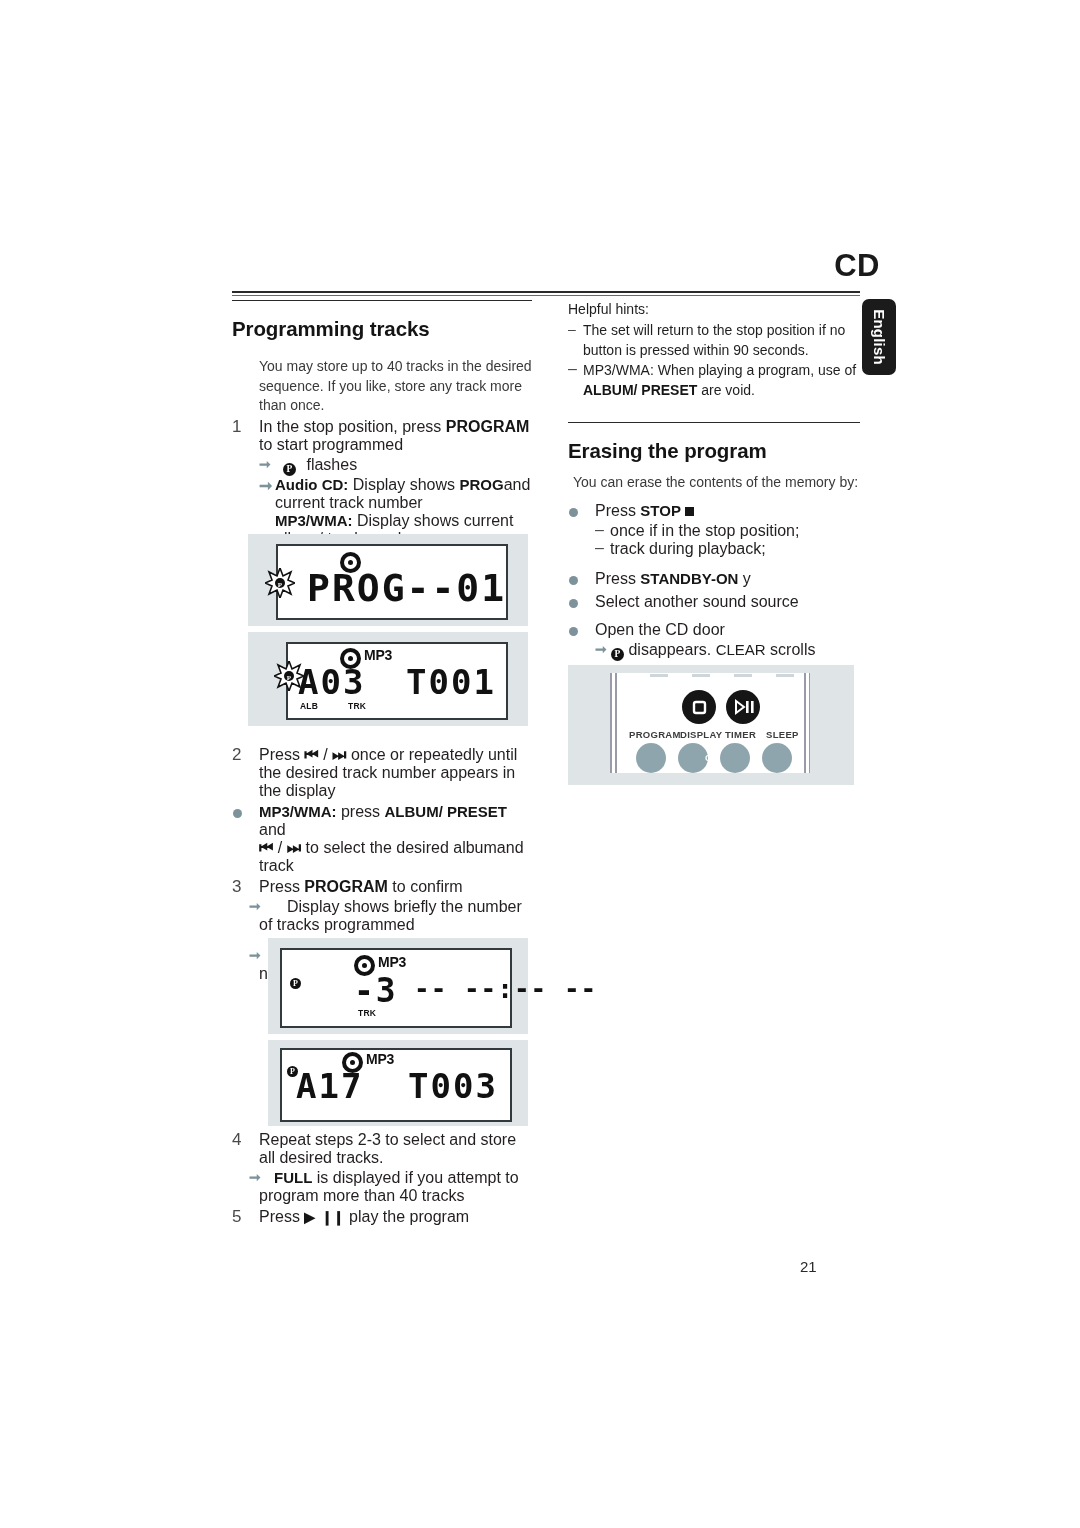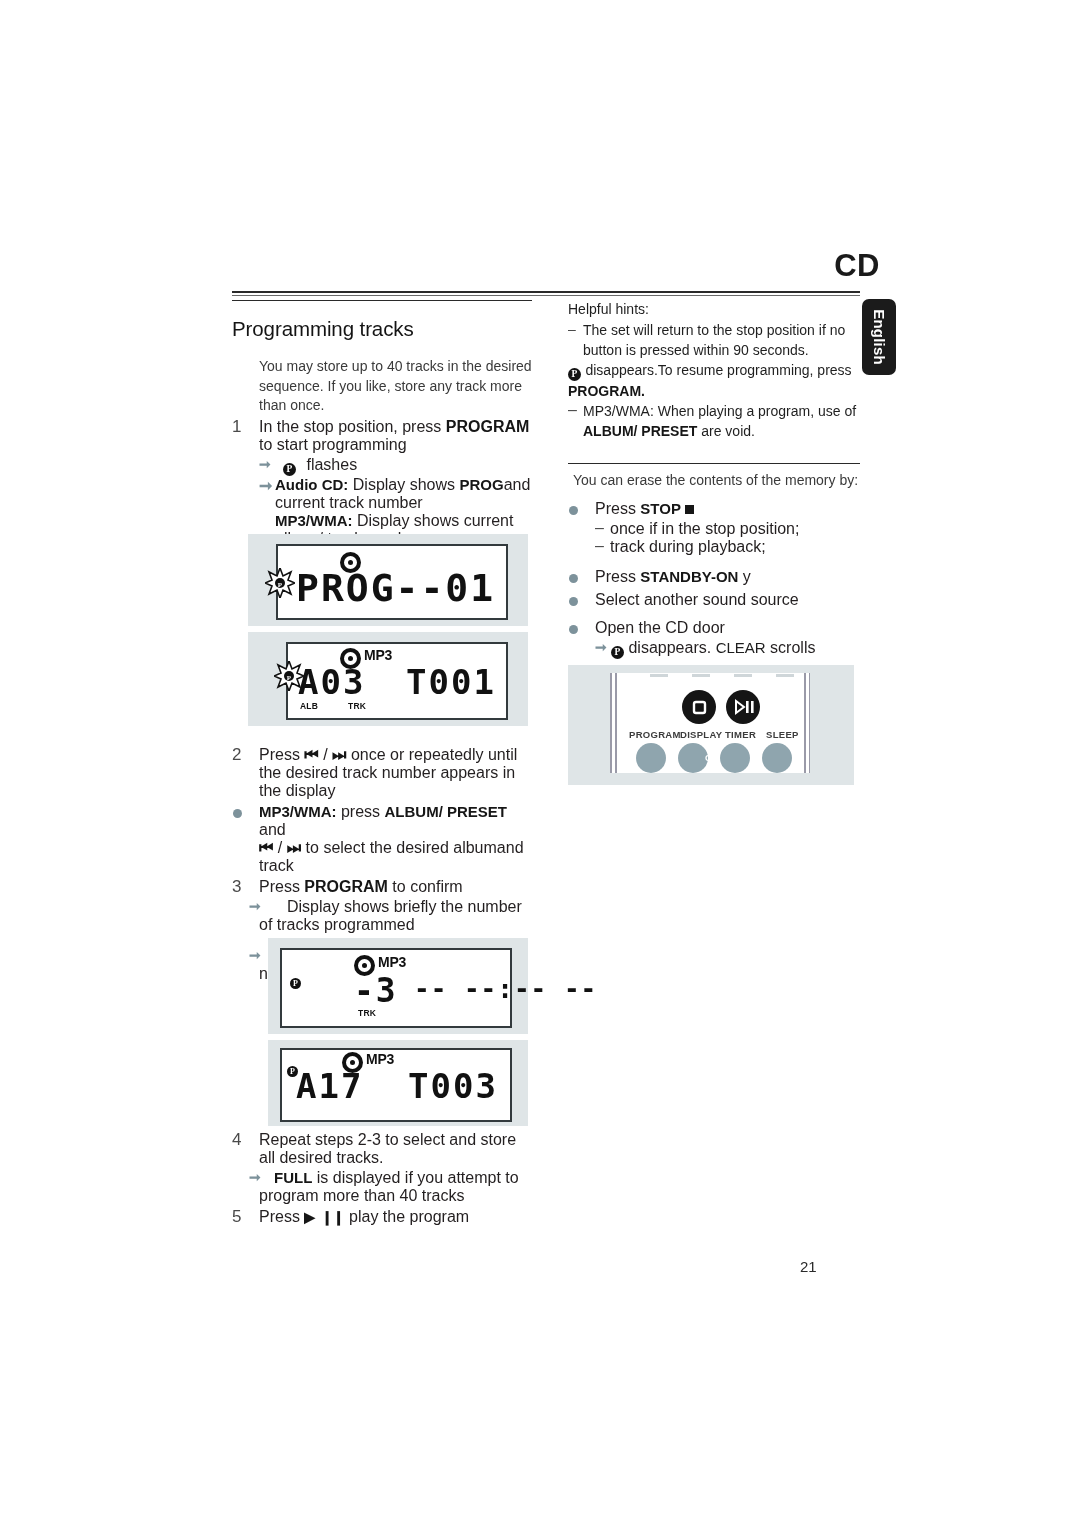--- a/index.html
+++ b/index.html
@@ -71,21 +71,21 @@
   .col-right { position: absolute; left: 568px; top: 300px; width: 292px; }
 
   .sec-rule {
     width: 100%; height: 0;
     border-top: 1.6px solid #2a2a2a;
     margin: 0 0 8px 0;
   }
   h2.sec-title {
     margin: 16px 0 16px 0;
     font-size: 20.5px;
-    font-weight: normal;
+    font-weight: bold;
     color: #141414;
     letter-spacing: -0.1px;
   }
 
   p, li, div.tl { font-size: 14px; line-height: 19.6px; color: #3a3a3a; }
   .b { font-weight: bold; color: #161616; }
   .bigger { font-size: 15px; }
 
   
   .row { position: relative; padding-left: 27px; margin: 0 0 2px 0; }
@@ -235,21 +235,21 @@
 
   <div class="col-left">
 
     <div class="sec-rule"></div>
     <h2 class="sec-title">Programming tracks</h2>
 
     <div class="tl" style="padding-left:27px; margin-bottom:2px;">You may store up to 40 tracks in the desired sequence. If you like, store any track more than once.</div>
 
     <div class="row">
       <span class="num">1</span>
-      <span class="tl">In the stop position, press </span><span class="tl b">PROGRAM</span><span class="tl"> to start programming</span>
+      <span class="tl">In the stop position, press </span><span class="tl b">PROGRAM</span><span class="tl"> to start programmed</span>
     </div>
 
     <div class="sub arrowrow" style="padding-left:43px; position:relative;">
       <span class="arw" style="left:27px;">➞</span>
       <span class="pcirc" style="margin-left:8px;">P</span>
       <span class="tl" style="margin-left:6px;">flashes</span>
     </div>
 
     <div class="sub" style="padding-left:43px; position:relative;">
       <span class="arw" style="position:absolute; left:27px; top:0; color:#7d929b; font-weight:bold;">➞</span>
@@ -259,21 +259,21 @@
 
     <div class="sub" style="padding-left:43px;">
       <span class="tl bigger b">MP3/WMA:</span>
       <span class="tl">Display shows current album/ track number</span>
     </div>
   </div>
 
   <div class="panel" style="left:248px; top:534px; width:280px; height:92px;">
     <div class="lcd" style="left:28px; top:10px; width:228px; height:72px;">
       <div class="cdind" style="left:62px; top:6px;"></div>
-      <div class="seg seg-big" style="left:18px; top:20px;">PROG--01</div>
+      <div class="seg seg-big" style="left:29px; top:20px;">PROG--01</div>
     </div>
 
     <svg class="flash" style="left:17px; top:34px;" viewBox="0 0 30 30">
       <polygon points="15,0 18,8 26,4 23,12 30,15 23,18 26,26 18,22 15,30 12,22 4,26 7,18 0,15 7,12 4,4 12,8" fill="#ffffff" stroke="#111" stroke-width="1.6"></polygon>
       <circle cx="15" cy="15" r="5" fill="#111"></circle>
       <text x="15" y="18.5" font-size="7" fill="#fff" text-anchor="middle" font-family="Liberation Serif, serif" font-weight="bold">P</text>
     </svg>
   </div>
 
   <div class="panel" style="left:248px; top:632px; width:280px; height:94px;">
@@ -359,31 +359,28 @@
 
   <div class="col-right">
 
     <div class="tl" style="font-size:14px; color:#1f1f1f;">Helpful hints:</div>
 
     <div class="dashrow" style="font-size:14px; color:#1f1f1f; line-height:20px;">
       <span class="dsh">–</span>
       <span class="tl" style="font-size:14px; color:#1f1f1f;">The set will return to the stop position if no button is pressed within 90 seconds.</span>
     </div>
 
-    <div style="line-height:20px;">
-      <span class="pcirc">P</span>
-      <span class="tl" style="font-size:14px; color:#1f1f1f;">disappears.</span><span class="tl" style="font-size:14px; color:#1f1f1f;">To resume programming, press </span><span class="tl b" style="font-size:14px;">PROGRAM.</span>
-    </div>
 
     <div class="dashrow" style="line-height:20px;">
       <span class="dsh">–</span>
       <span class="tl" style="font-size:14px; color:#1f1f1f;">MP3/WMA:  When playing a program, use of </span><span class="tl b" style="font-size:14px;">ALBUM/ PRESET</span><span class="tl" style="font-size:14px; color:#1f1f1f;"> are void.</span>
     </div>
 
     <div class="sec-rule" style="margin-top:22px; margin-bottom:7px;"></div>
+    <h2 class="sec-title" style="margin-bottom:10px;">Erasing the program</h2>
 
     <div class="tl" style="padding-left:5px; margin-bottom:10px;">You can erase the contents of the memory by:</div>
 
     <div class="row">
       <span class="dot"></span>
       <span class="tl">Press </span><span class="tl bigger b">STOP</span>
       <span class="sq"></span>
     </div>
     <div class="dashrow" style="padding-left:42px; margin-top:1px;">
       <span class="dsh" style="left:27px;">–</span>

